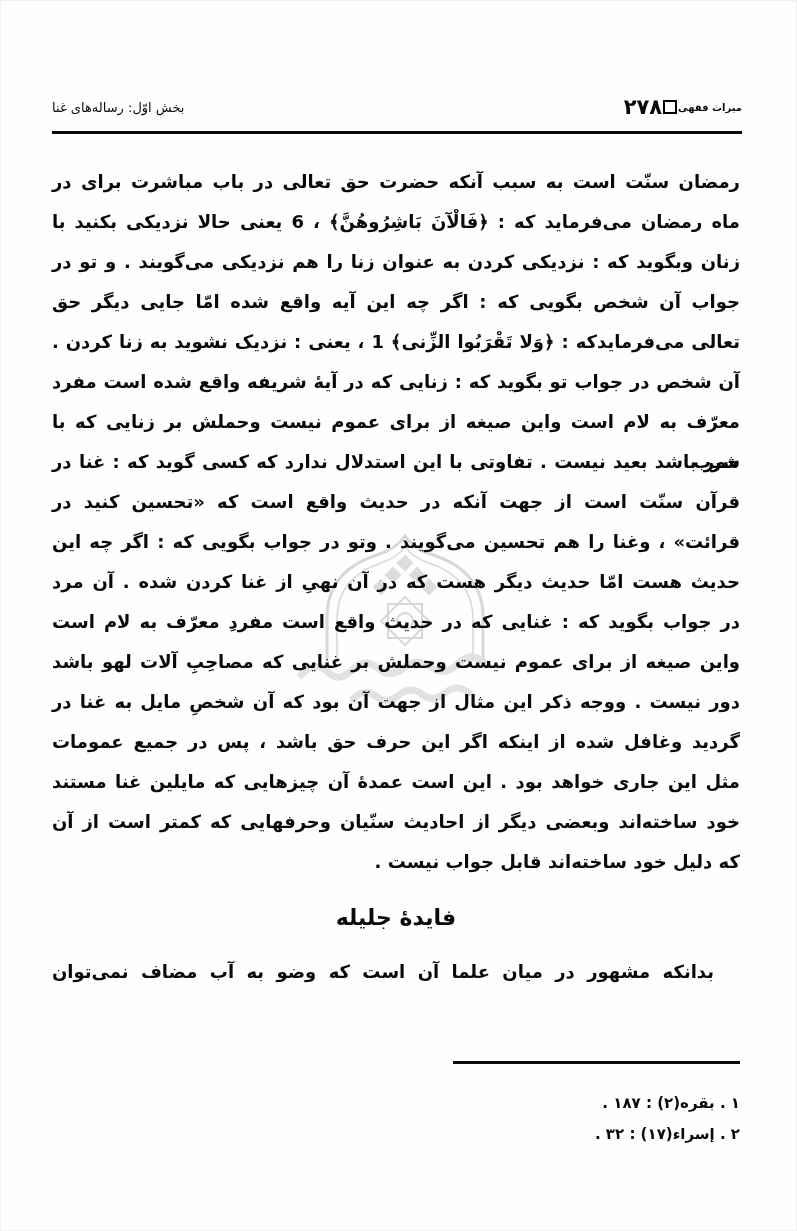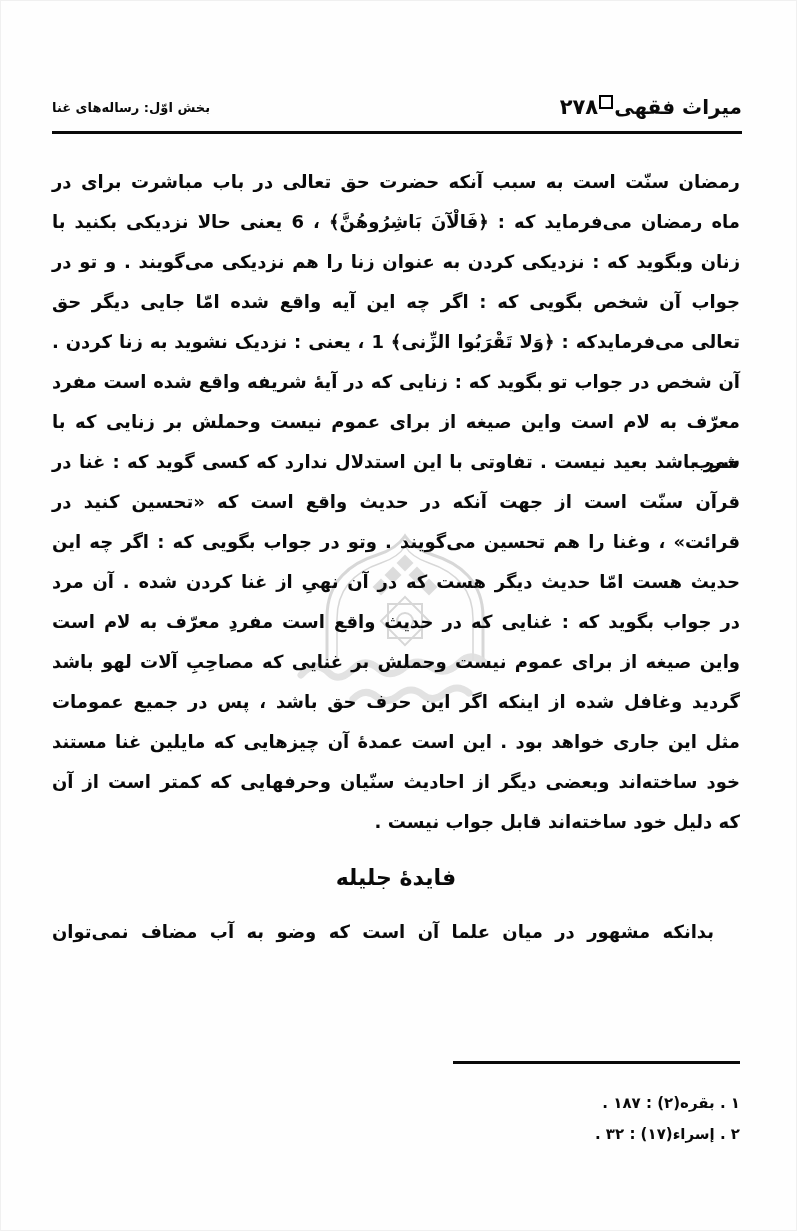--- a/index.html
+++ b/index.html
@@ -2,25 +2,25 @@
 <html lang="fa"><head>
 <meta charset="utf-8">
 <style>
   html,body{margin:0;padding:0;background:#ffffff;}
   .page{position:relative;width:797px;height:1231px;background:#fefefe;overflow:hidden;
         direction:rtl;font-family:"DejaVu Sans",sans-serif;color:#0a0a0a;
         box-shadow:inset 0 0 0 1px #f0f0f0;}
   
   .hdr{position:absolute;top:92px;right:55px;left:52px;height:30px;
        display:flex;justify-content:space-between;align-items:center;font-weight:700;}
-  .hdr-right{display:flex;direction:ltr;align-items:flex-start;gap:1px;}
+  .hdr-right{display:flex;direction:ltr;align-items:center;gap:1px;}
   .pageno{font-size:21px;font-weight:700;letter-spacing:1px;}
   .boxicon{display:inline-block;width:10px;height:10px;border:2.5px solid #000;}
-  .booktitle{font-size:20px;font-weight:700;}
-  .sectiontitle{font-size:13px;font-weight:700;}
+  .booktitle{font-size:10px;font-weight:700;}
+  .sectiontitle{font-size:13px;font-weight:400;}
   .hdr-rule{position:absolute;top:131px;left:52px;right:55px;height:3px;background:#0a0a0a;}
   
   .wm{position:absolute;top:533px;left:293px;width:225px;height:185px;opacity:.55;z-index:0;}
   
   .bodyblock{position:absolute;top:162px;right:57px;width:688px;z-index:1;}
   .line{height:40px;line-height:40px;font-size:18px;font-weight:700;
         text-align:justify;text-align-last:justify;white-space:nowrap_off;}
   .line.endpara{text-align-last:right;}
   .heading{height:40px;line-height:40px;margin-top:16px;font-size:22px;font-weight:700;
            text-align:center;text-align-last:center;}
@@ -77,20 +77,21 @@
     <div class="line">جواب آن شخص بگویی که : اگر چه این آیه واقع شده امّا جایی دیگر حق</div>
     <div class="line">تعالی می‌فرمایدکه : ﴿وَلا تَقْرَبُوا الزِّنی﴾ 1 ، یعنی : نزدیک نشوید به زنا کردن .</div>
     <div class="line">آن شخص در جواب تو بگوید که : زنایی که در آیهٔ شریفه واقع شده است مفرد</div>
     <div class="line">معرّف به لام است واین صیغه از برای عموم نیست وحملش بر زنایی که با شرب</div>
     <div class="line">خمر باشد بعید نیست . تفاوتی با این استدلال ندارد که کسی گوید که : غنا در</div>
     <div class="line">قرآن سنّت است از جهت آنکه در حدیث واقع است که «تحسین کنید در</div>
     <div class="line">قرائت» ، وغنا را هم تحسین می‌گویند . وتو در جواب بگویی که : اگر چه این</div>
     <div class="line">حدیث هست امّا حدیث دیگر هست که در آن نهیِ از غنا کردن شده . آن مرد</div>
     <div class="line">در جواب بگوید که : غنایی که در حدیث واقع است مفردِ معرّف به لام است</div>
     <div class="line">واین صیغه از برای عموم نیست وحملش بر غنایی که مصاحِبِ آلات لهو باشد</div>
+    <div class="line">دور نیست . ووجه ذکر این مثال از جهت آن بود که آن شخصِ مایل به غنا در</div>
     <div class="line">گردید وغافل شده از اینکه اگر این حرف حق باشد ، پس در جمیع عمومات</div>
     <div class="line">مثل این جاری خواهد بود . این است عمدهٔ آن چیزهایی که مایلین غنا مستند</div>
     <div class="line">خود ساخته‌اند وبعضی دیگر از احادیث سنّیان وحرفهایی که کمتر است از آن</div>
     <div class="line endpara">که دلیل خود ساخته‌اند قابل جواب نیست .</div>
     <div class="heading">فایدهٔ جلیله</div>
     <div class="line indented">بدانکه مشهور در میان علما آن است که وضو به آب مضاف نمی‌توان</div>
   </div>
 
   <div class="fn-rule"></div>
   <div class="footnotes">

